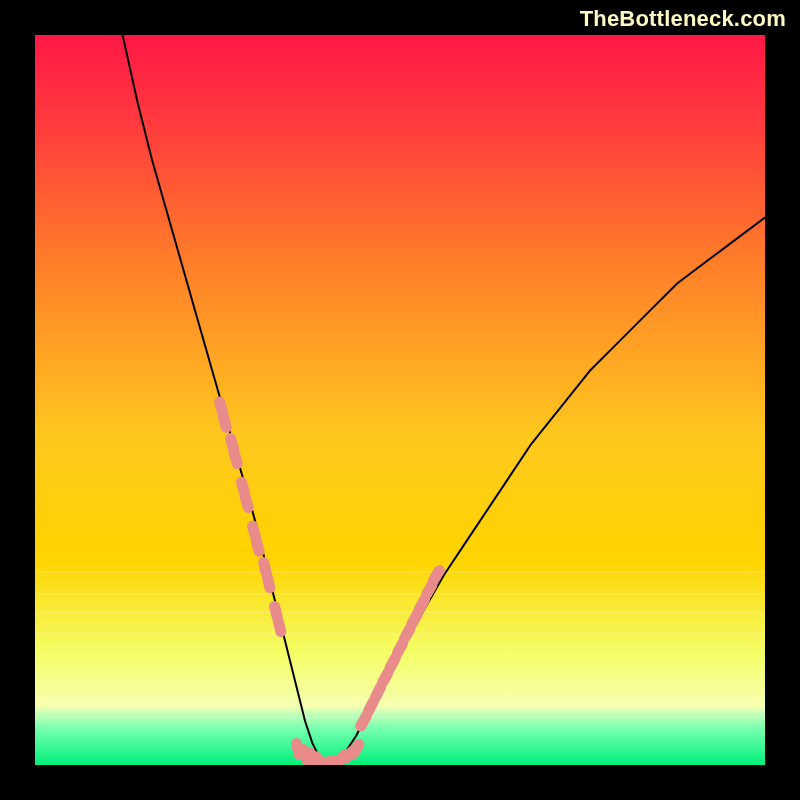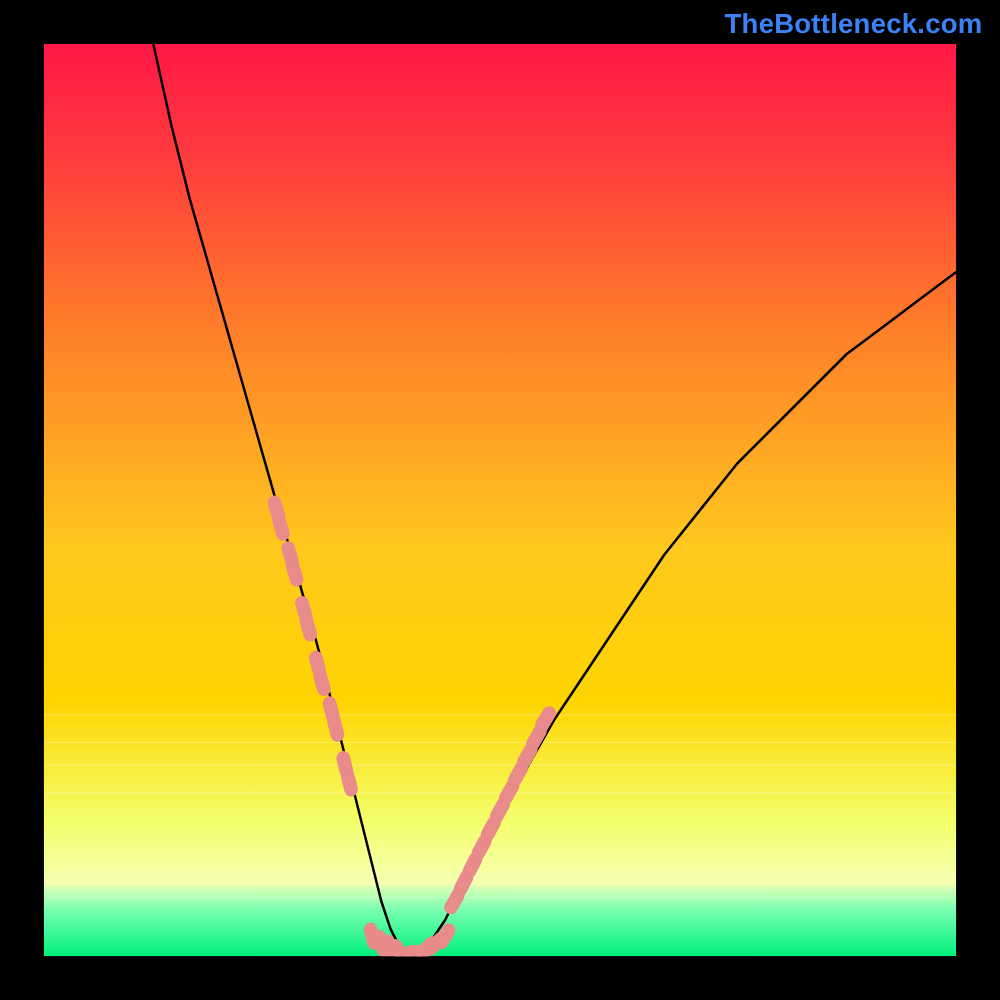--- a/index.html
+++ b/index.html
@@ -20,21 +20,21 @@
     position: absolute;
     left: 35px;
     top: 35px;
     width: 730px;
     height: 730px;
   }
   .watermark {
     position: absolute;
     top: 6px;
     right: 14px;
-    color: #3b82f6;
+    color: #fef9c3;
     font-size: 22px;
     letter-spacing: 0.2px;
     font-weight: 600;
     z-index: 30;
   }
   svg { display: block; }
 </style>
 </head>
 <body>
 

